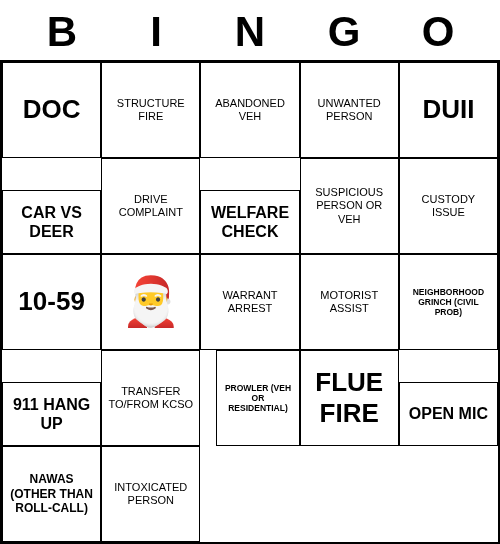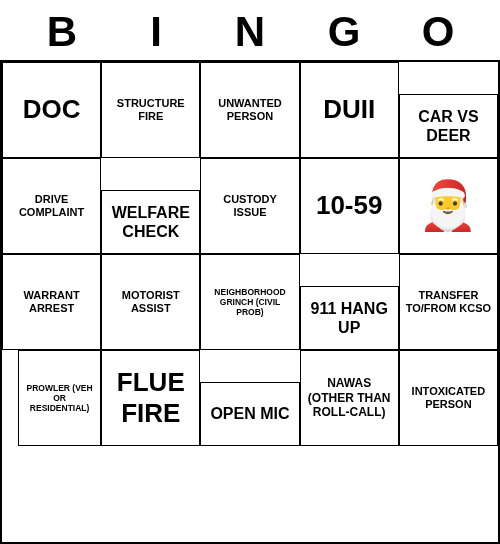--- a/index.html
+++ b/index.html
@@ -35,21 +35,21 @@
       height: 490px;
     }
     .cell {
       border: 1.5px solid #000;
       display: flex;
       align-items: center;
       justify-content: center;
       text-align: center;
       padding: 4px;
       font-size: 11px;
-      font-weight: bold;
+      font-weight: normal;
       text-transform: uppercase;
       line-height: 1.2;
       color: #000;
       position: relative;
     }
     .cell.large-text {
       font-size: 26px;
       font-weight: bold;
     }
     .cell.medium-text {
@@ -73,25 +73,27 @@
   <span class="bingo-letter">B</span>
   <span class="bingo-letter">I</span>
   <span class="bingo-letter">N</span>
   <span class="bingo-letter">G</span>
   <span class="bingo-letter">O</span>
 </div>
 
 <div class="bingo-grid">
 <div class="cell large-text">DOC</div>
     <div class="cell">STRUCTURE FIRE</div>
+    <div class="cell">ABANDONED VEH</div>
     <div class="cell">UNWANTED PERSON</div>
     <div class="cell large-text">DUII</div>
     <div class="cell medium-text">CAR VS DEER</div>
     <div class="cell">DRIVE COMPLAINT</div>
     <div class="cell medium-text">WELFARE CHECK</div>
+    <div class="cell">SUSPICIOUS PERSON OR VEH</div>
     <div class="cell">CUSTODY ISSUE</div>
     <div class="cell large-text">10-59</div>
     <div class="cell santa-cell">🎅</div>
     <div class="cell">WARRANT ARREST</div>
     <div class="cell">MOTORIST ASSIST</div>
     <div class="cell small-text" style="font-size: 8.5px;">NEIGHBORHOOD GRINCH (CIVIL PROB)</div>
     <div class="cell medium-text">911 HANG UP</div>
     <div class="cell">TRANSFER TO/FROM KCSO</div>
     <div class="cell small-text" style="font-size: 8.5px; margin-left: 16px;">PROWLER (VEH OR RESIDENTIAL)</div>
     <div class="cell large-text">FLUE FIRE</div>

